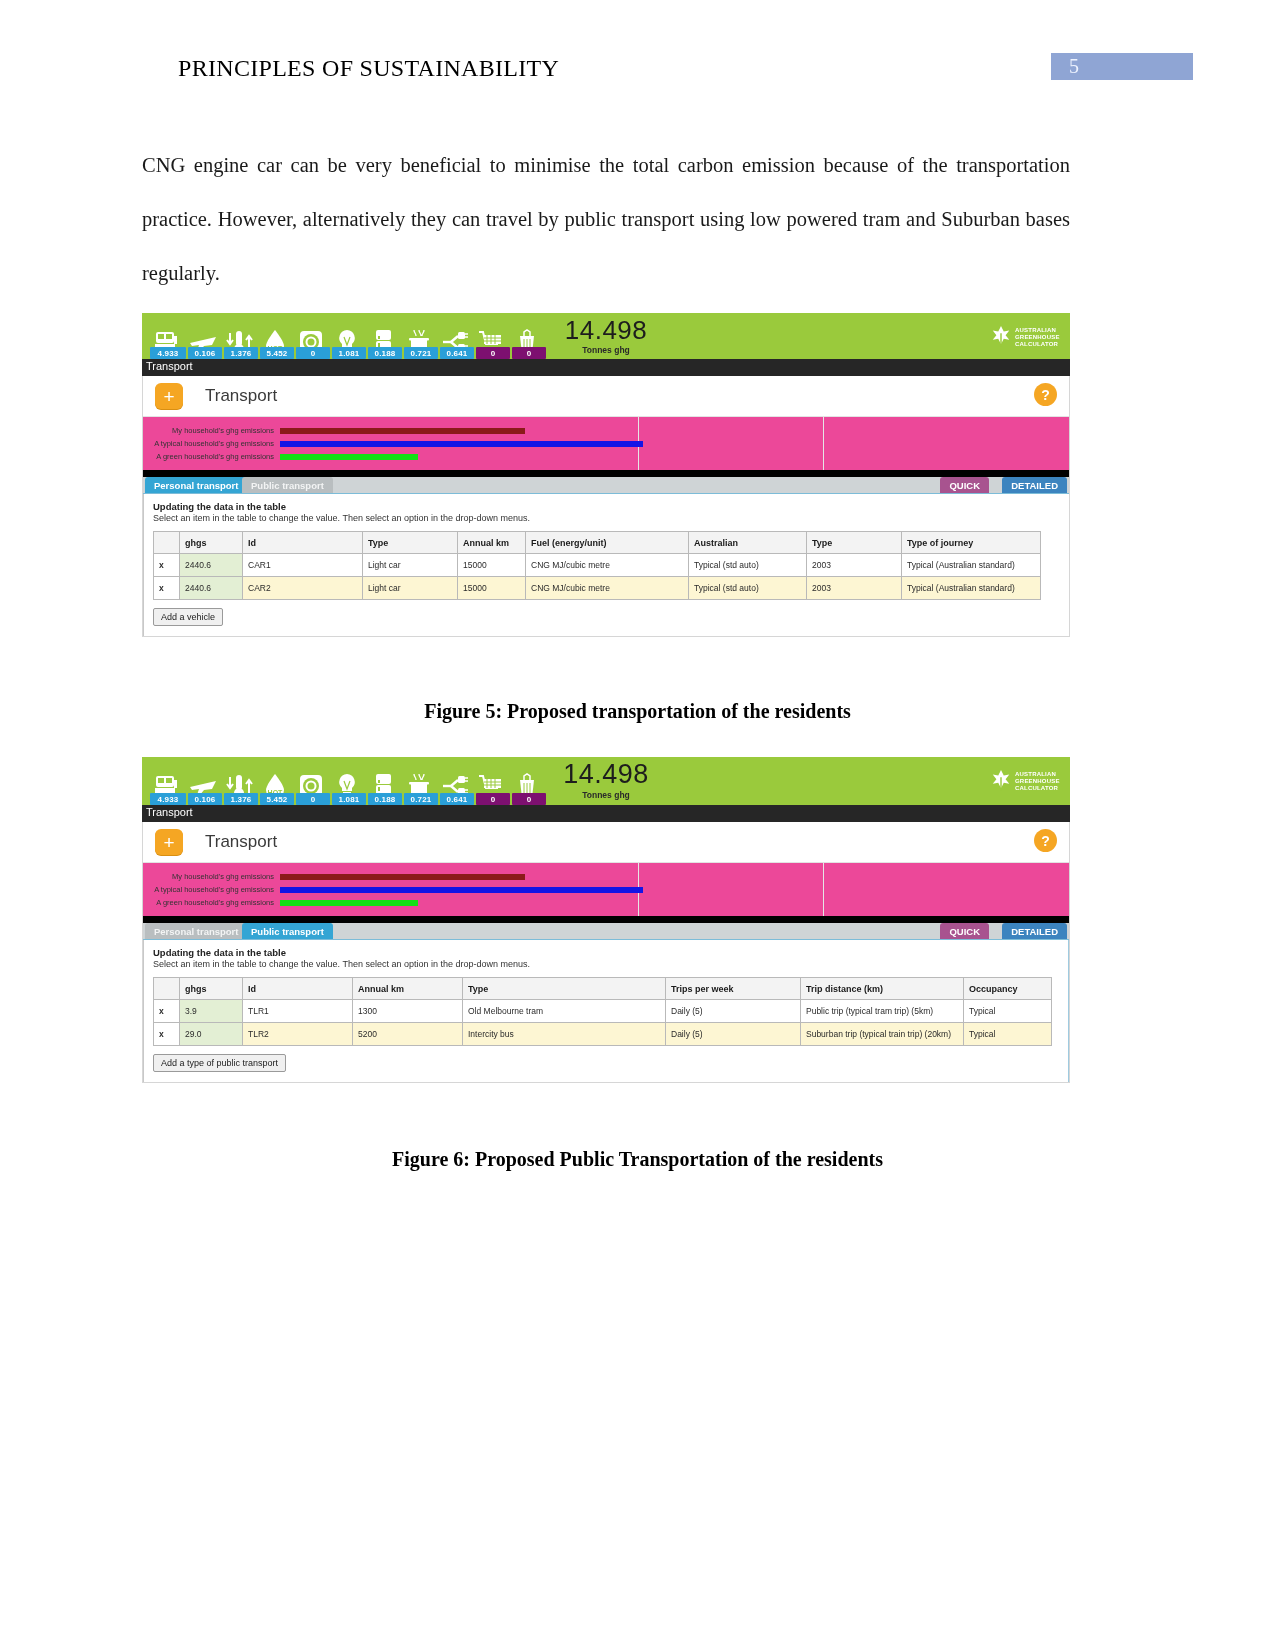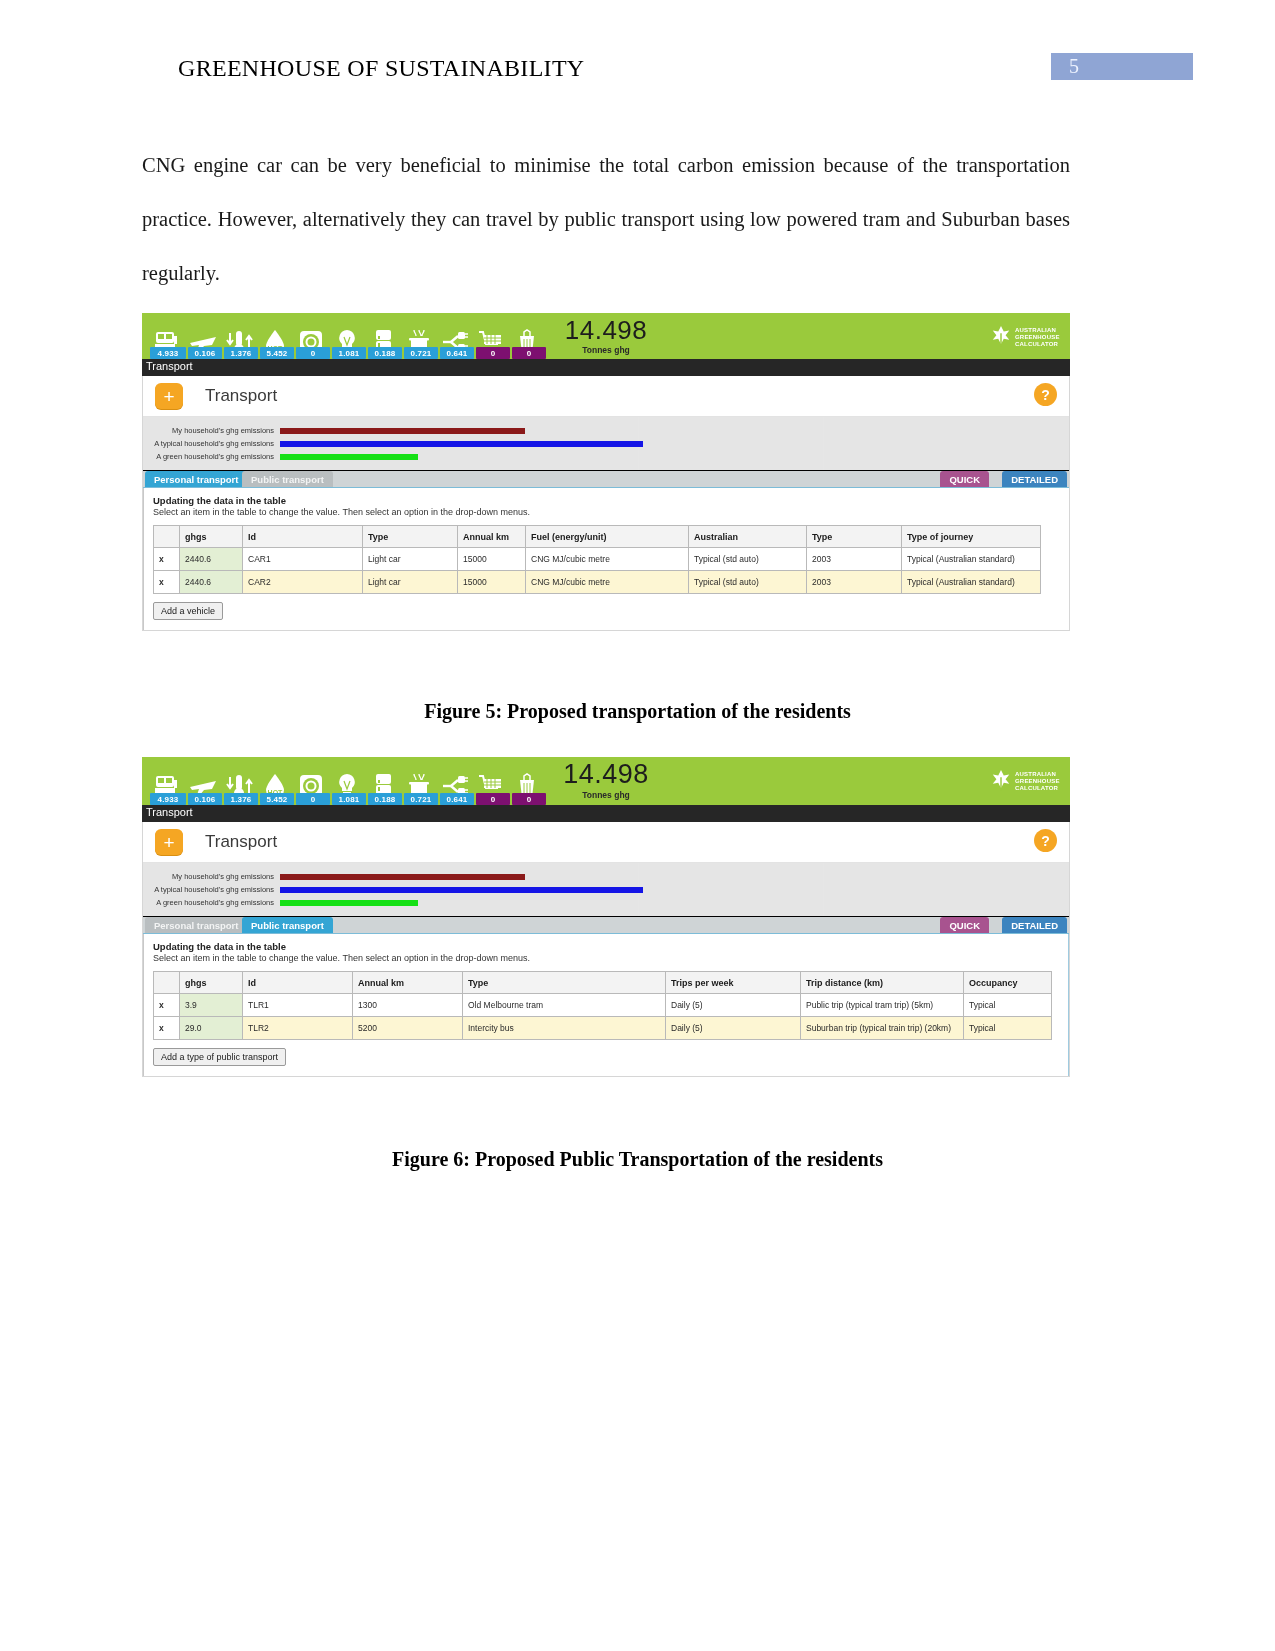--- a/index.html
+++ b/index.html
@@ -79,21 +79,21 @@
     box-shadow:0 1px 0 #d98f12;
   }
   .panel-title{font-family:"Liberation Sans",sans-serif;font-size:17px;color:#3b3b3b;margin-left:22px;}
   .helpbtn{
     position:absolute;right:12px;top:7px;width:23px;height:23px;border-radius:50%;
     background:#f5a623;color:#fff;font-family:"Liberation Sans",sans-serif;font-size:14px;font-weight:bold;
     display:flex;align-items:center;justify-content:center;
   }
 
   
-  .bars{padding:6px 0 6px 0;background:#e5e5e5;position:relative;border-bottom:1px solid #000000;}
+  .bars{padding:6px 0 6px 0;background:#ec4899;position:relative;border-bottom:7px solid #000000;}
   .barrow{display:flex;align-items:center;height:11px;margin:2px 0;}
   .barlabel{
     width:137px;text-align:right;padding-right:6px;box-sizing:border-box;
     font-family:"Liberation Sans",sans-serif;font-size:7.5px;color:#333;
   }
   .bartrack{flex:1;position:relative;height:6px;}
   .barfill{height:6px;display:block;}
   .barsep{position:absolute;top:0;bottom:0;width:1px;background:#e6e6e6;}
 
   
@@ -142,21 +142,21 @@
   }
   #cap1{top:700px;}
   #cap2{top:1148px;}
 </style>
 </head>
 <body>
 
 <div class="page">
 
   <div class="doc-header">
-    <div class="title">GREENHOUSE OF SUSTAINABILITY</div>
+    <div class="title">PRINCIPLES OF SUSTAINABILITY</div>
     <div class="pagebox">
       <span>5</span>
     </div>
   </div>
 
   <div class="para">CNG engine car can be very beneficial to minimise the total carbon emission because of the transportation practice. However, alternatively they can travel by public transport using low powered tram and Suburban bases regularly.</div>
 
   <div class="shot" id="shot1">
 
     <div class="calcbar">

